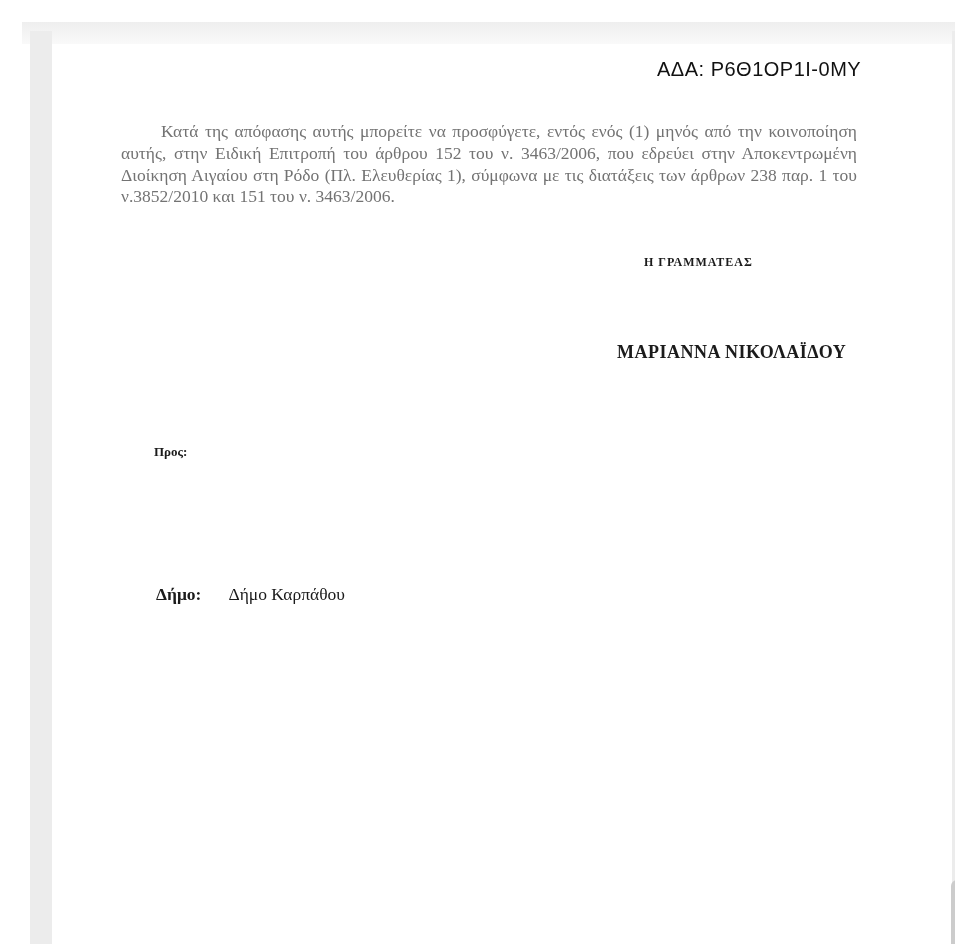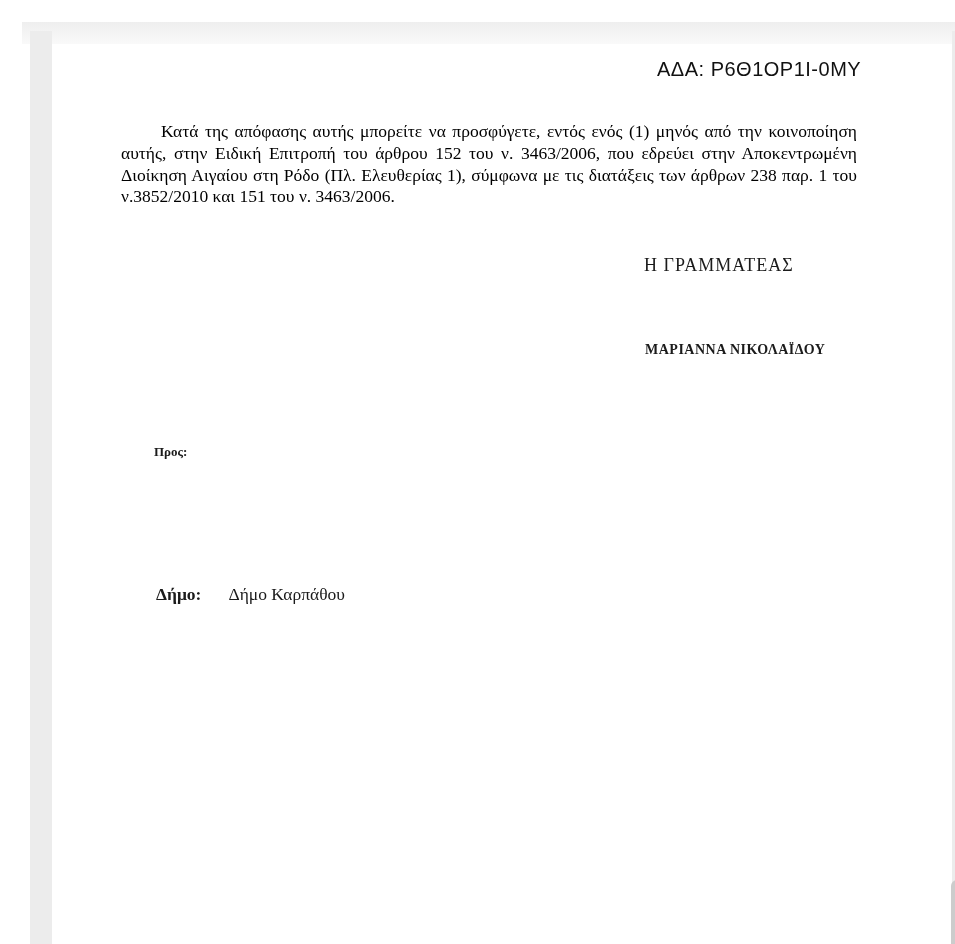--- a/index.html
+++ b/index.html
@@ -47,38 +47,38 @@
 
   .body-par {
     position: absolute;
     top: 88px;
     left: 88px;
     width: 758px;
     font-size: 17.5px;
     line-height: 21.8px;
     text-align: justify;
     text-indent: 40px;
-    color: #000000;
+    color: #737373;
   }
 
   .sig-title {
     position: absolute;
     top: 222px;
     left: 611px;
-    font-size: 18px;
-    font-weight: normal;
+    font-size: 12px;
+    font-weight: bold;
     letter-spacing: 1px;
     white-space: nowrap;
   }
 
   .sig-name {
     position: absolute;
     top: 309px;
-    left: 612px;
-    font-size: 14px;
+    left: 584px;
+    font-size: 18px;
     font-weight: bold;
     letter-spacing: 0.5px;
     white-space: nowrap;
   }
 
   .recipients {
     position: absolute;
     top: 397px;
     left: 110px;
     font-size: 13px;

